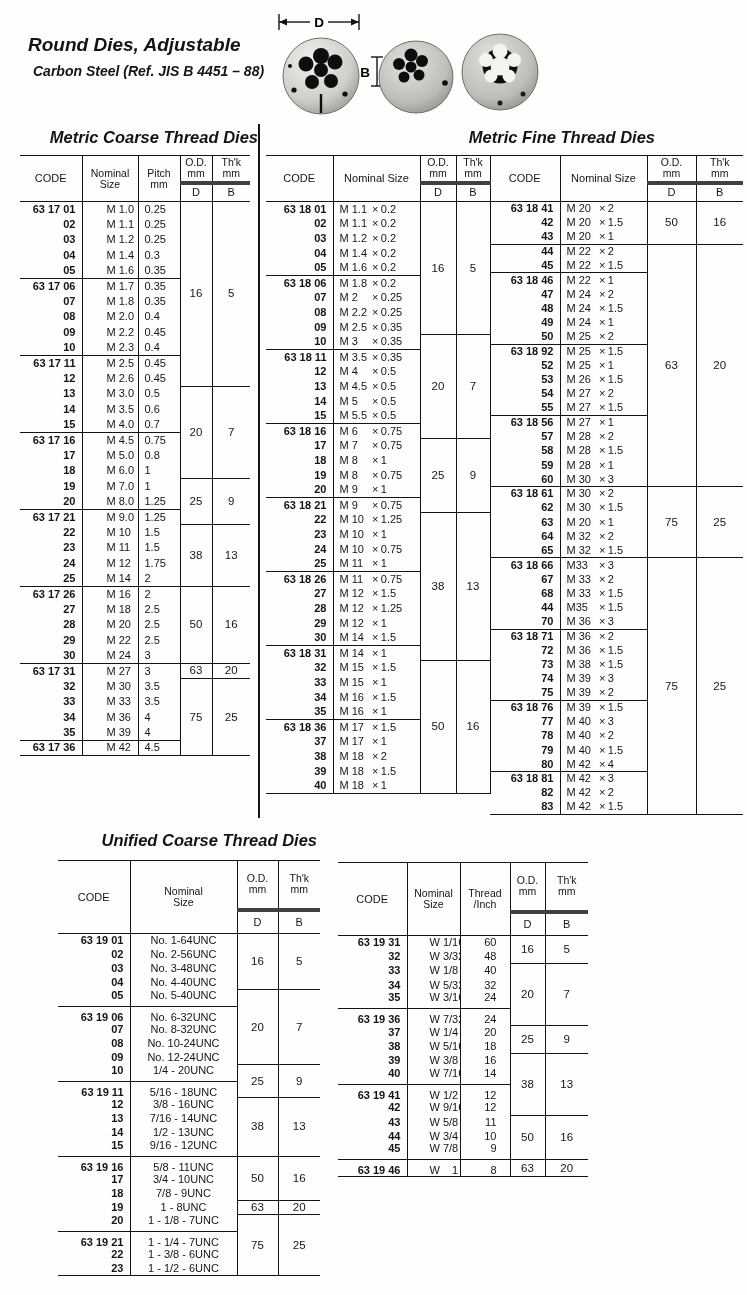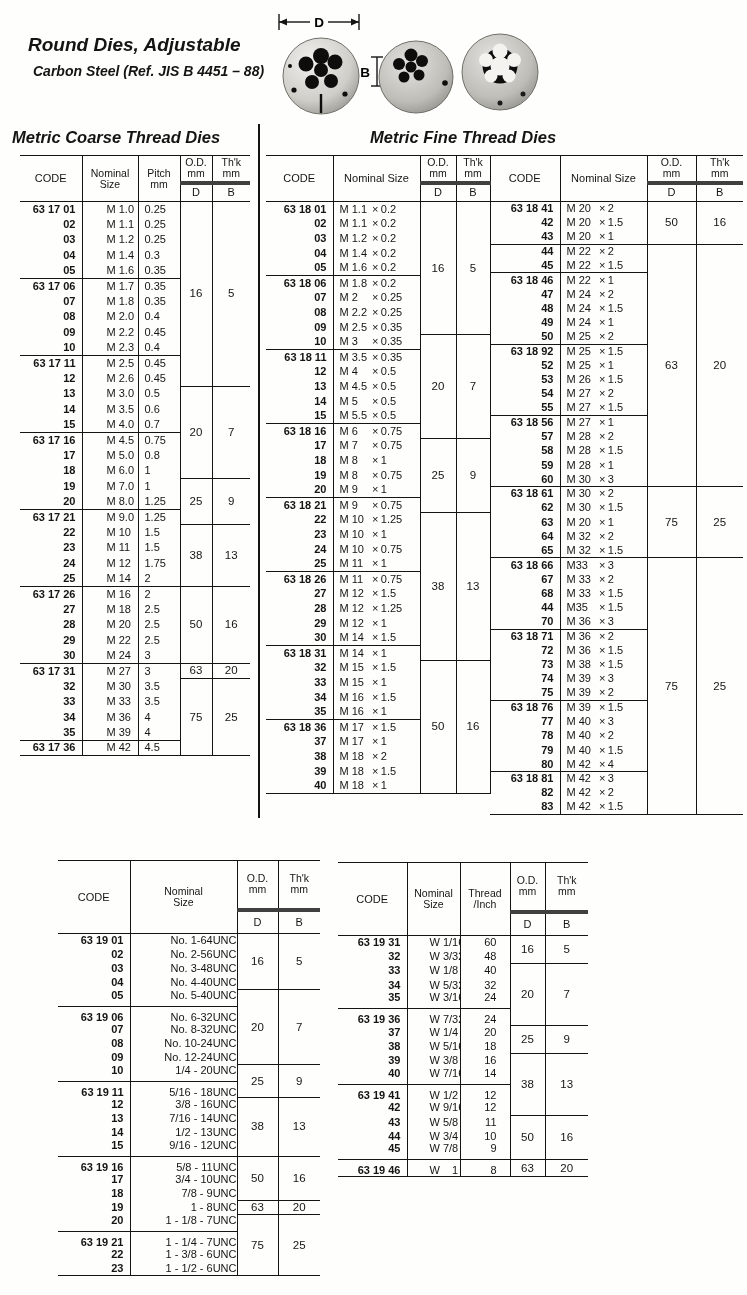--- a/index.html
+++ b/index.html
@@ -1,21 +1,21 @@
 <!DOCTYPE html>
 <html><head>
 <meta charset="utf-8">
 <style>
   html,body{margin:0;padding:0;background:#fff;}
   #page{position:relative;width:747px;height:1295px;background:#fefefd;
         font-family:"Liberation Sans",sans-serif;color:#141414;overflow:hidden;}
   .abs{position:absolute;}
   .main-title{font-size:19px;font-weight:bold;font-style:italic;white-space:nowrap;}
   .sub-title{font-size:14px;font-weight:bold;font-style:italic;white-space:nowrap;}
-  .sec-title{font-size:16.5px;font-weight:bold;font-style:italic;text-align:left;white-space:nowrap;}
+  .sec-title{font-size:16.5px;font-weight:bold;font-style:italic;text-align:right;white-space:nowrap;}
   .vdivider{width:2px;background:#141414;}
 
   table.die-table{border-collapse:collapse;table-layout:fixed;}
   .die-table th,.die-table td{padding:0;margin:0;font-size:11px;line-height:11px;
       vertical-align:middle;white-space:nowrap;overflow:hidden;}
   .die-table th{font-weight:normal;text-align:center;font-size:11px;}
   .die-table th .h2{font-size:10.5px;line-height:11px;}
   .die-table tbody tr{height:var(--rh,15px);}
   .die-table thead tr:first-child{height:27px;}
   .die-table thead tr:last-child{height:19px;}
@@ -28,21 +28,21 @@
   .hb{border-bottom:1.5px solid #141414;}
   .mb{border-bottom:4px solid #404040;}
   .bt{border-top:1px solid #141414;}
   .gt{border-top:1px solid #141414;}
   .bb{border-bottom:1.5px solid #141414;}
   .pt{padding-top:5px !important;}
   .pb{padding-bottom:5px !important;}
 
   td.code{font-weight:bold;text-align:right;padding-right:6px;}
   td.size{text-align:left;padding-left:24px;}
-  td.sizec{text-align:right;}
+  td.sizec{text-align:center;}
   td.sizepre{text-align:left;padding-left:22px;white-space:pre;}
   td.pitch{text-align:left;padding-left:6px;}
   td.tpi{text-align:right;padding-right:13px;}
   td.odv,td.thv{text-align:center;font-size:11.5px;}
   td.sizefine .m{display:inline-block;width:42%;padding-left:6px;box-sizing:border-box;text-align:left;}
   td.sizefine .x{display:inline-block;width:13%;text-align:center;}
   td.sizefine .p{display:inline-block;text-align:left;}
 </style>
 </head>
 <body>
@@ -768,20 +768,21 @@
             <td class="sizefine vl"><span class="m">M 42</span><span class="x">×</span><span class="p">2</span></td>
           </tr>
           <tr>
             <td class="code bb">83</td>
             <td class="sizefine vl bb"><span class="m">M 42</span><span class="x">×</span><span class="p">1.5</span></td>
           </tr>
         </tbody>
       </table>
     </div>
 
+  <div class="abs sec-title" style="left:55px;top:831px;width:262px">Unified Coarse Thread Dies</div>
 
   <div class="abs" style="left:58px;top:860px" id="mt-unified">
       <table class="die-table tall" style="--rh: 14px; width: 262px;">
         <colgroup>
           <col style="width: 72px;">
           <col style="width: 107px;">
           <col style="width: 41px;">
           <col style="width: 42px;">
         </colgroup>
         <thead>

